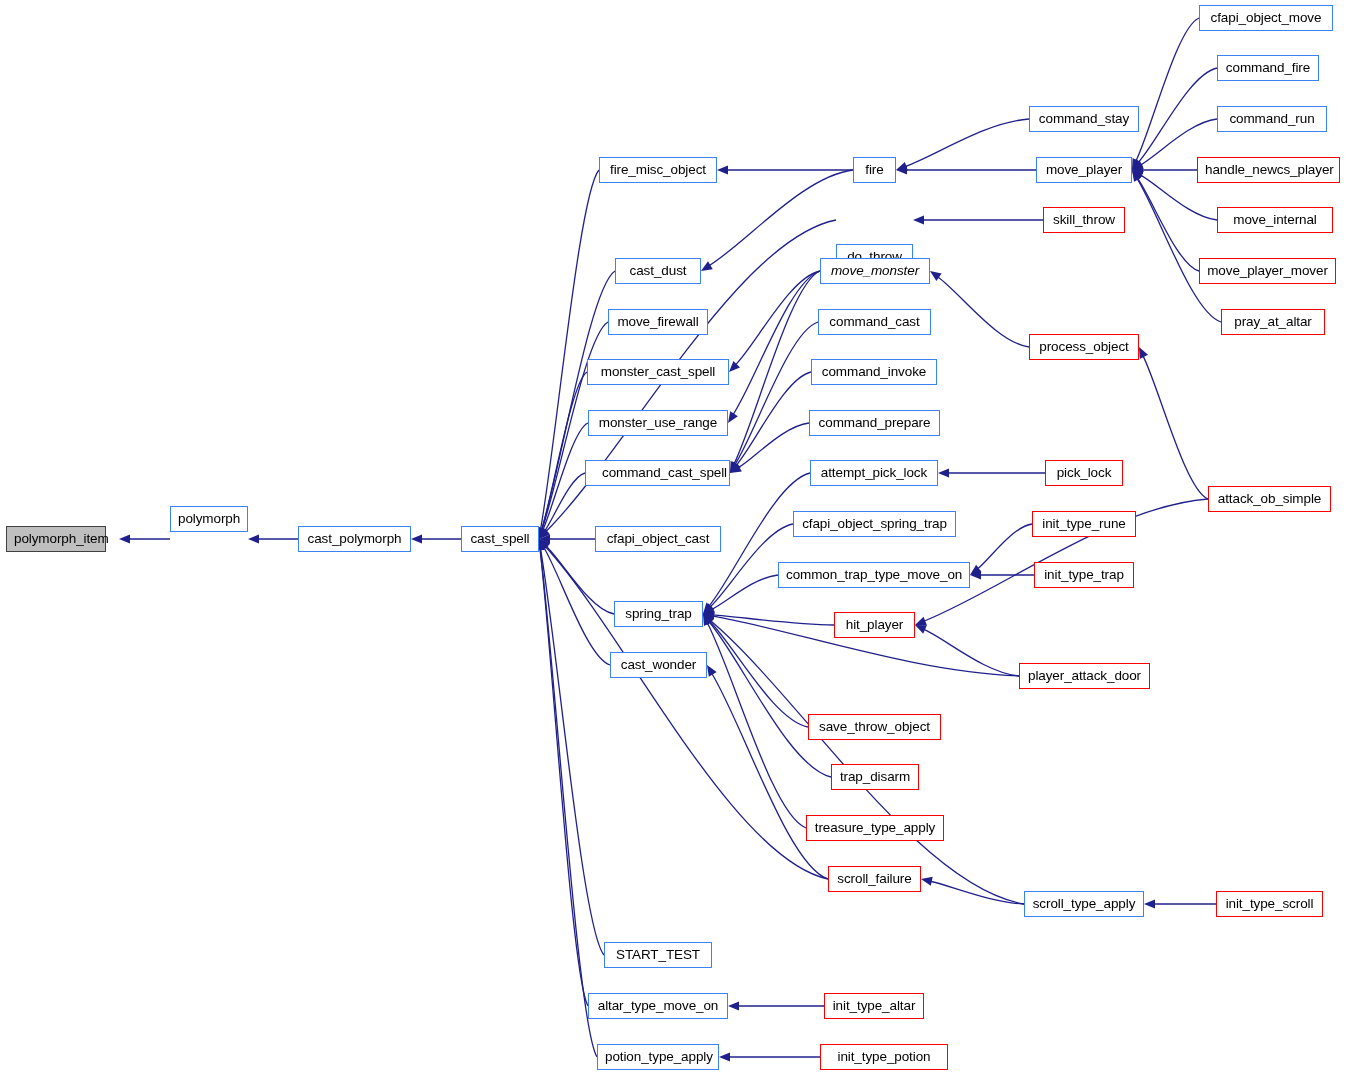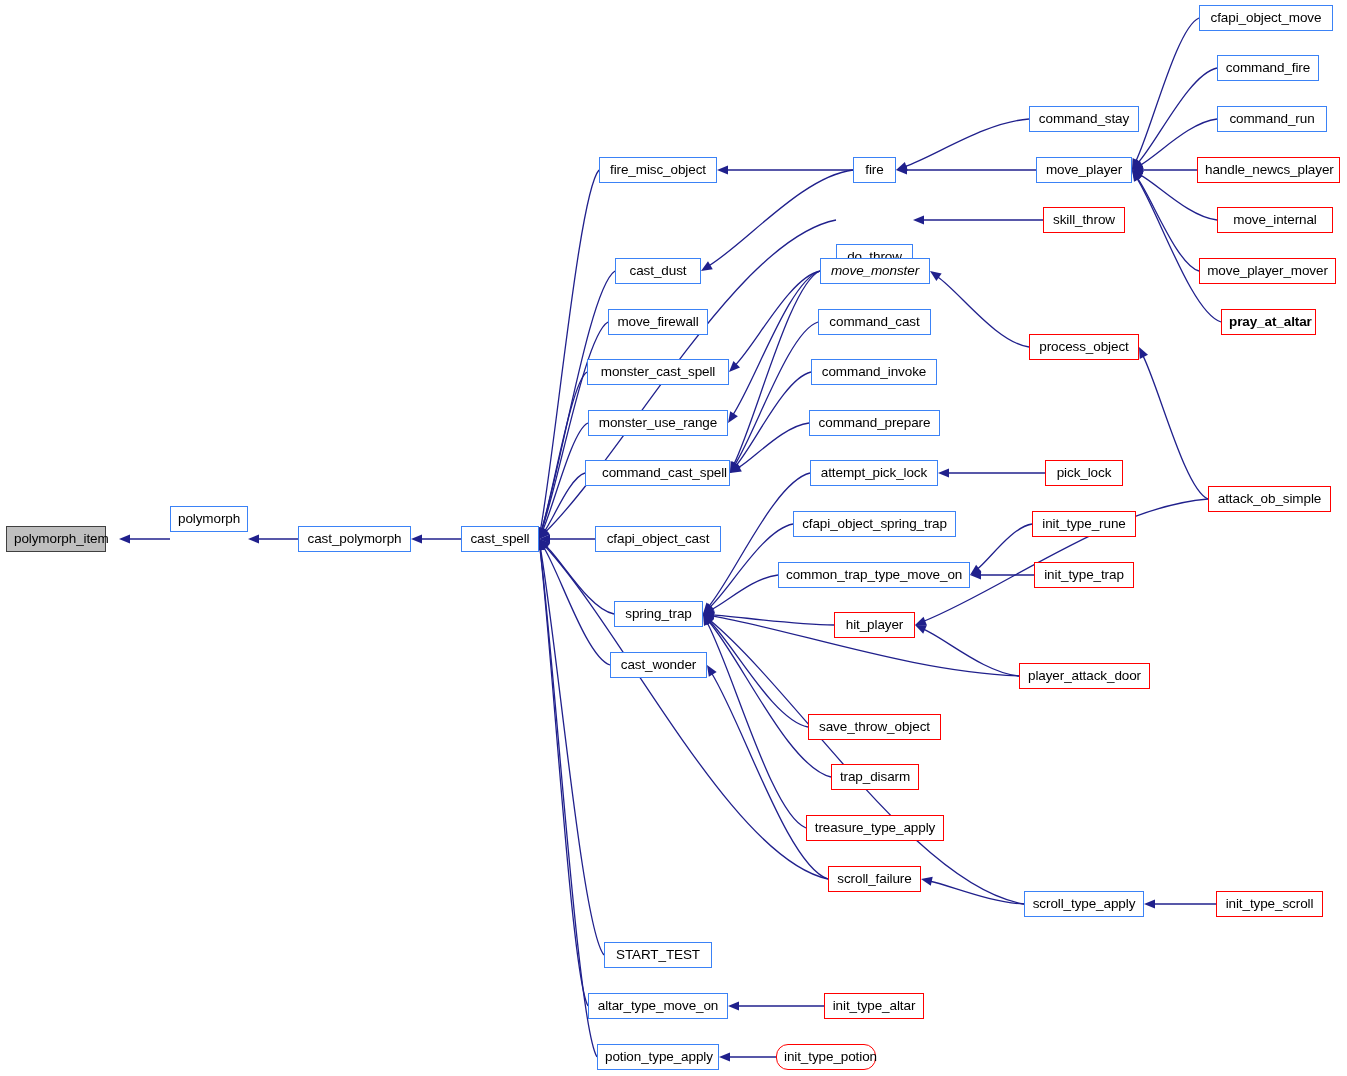--- a/index.html
+++ b/index.html
@@ -167,33 +167,33 @@
       <div class="node black" style="left: 809px; top: 410px; width: 131px;">command_prepare</div>
       <div class="node black" style="left: 810px; top: 460px; width: 128px;">attempt_pick_lock</div>
       <div class="node black" style="left: 793px; top: 511px; width: 163px;">cfapi_object_spring_trap</div>
       <div class="node black" style="left: 778px; top: 562px; width: 192px;">common_trap_type_move_on</div>
       <div class="node red" style="left: 834px; top: 612px; width: 81px;">hit_player</div>
       <div class="node red" style="left: 808px; top: 714px; width: 133px;">save_throw_object</div>
       <div class="node red" style="left: 831px; top: 764px; width: 88px;">trap_disarm</div>
       <div class="node red" style="left: 806px; top: 815px; width: 138px; text-align: center;">treasure_type_apply</div>
       <div class="node red" style="left: 828px; top: 866px; width: 93px;">scroll_failure</div>
       <div class="node red" style="left: 824px; top: 993px; width: 100px;">init_type_altar</div>
-      <div class="node red" style="left: 776px; top: 1044px; width: 100px; border-radius: 12px;">init_type_potion</div>
+      <div class="node red" style="left: 820px; top: 1044px; width: 128px;">init_type_potion</div>
       <div class="node black" style="left: 1029px; top: 106px; width: 110px;">command_stay</div>
       <div class="node black" style="left: 1036px; top: 157px; width: 96px;">move_player</div>
       <div class="node red" style="left: 1043px; top: 207px; width: 82px;">skill_throw</div>
       <div class="node red" style="left: 1029px; top: 334px; width: 110px;">process_object</div>
       <div class="node red" style="left: 1045px; top: 460px; width: 78px;">pick_lock</div>
       <div class="node red" style="left: 1032px; top: 511px; width: 104px;">init_type_rune</div>
       <div class="node red" style="left: 1034px; top: 562px; width: 100px;">init_type_trap</div>
       <div class="node red" style="left: 1019px; top: 663px; width: 131px;">player_attack_door</div>
       <div class="node black" style="left: 1024px; top: 891px; width: 120px;">scroll_type_apply</div>
       <div class="node black" style="left: 1199px; top: 5px; width: 134px;">cfapi_object_move</div>
       <div class="node black" style="left: 1217px; top: 55px; width: 102px;">command_fire</div>
       <div class="node black" style="left: 1217px; top: 106px; width: 110px;">command_run</div>
       <div class="node red" style="left: 1197px; top: 157px; width: 143px;">handle_newcs_player</div>
       <div class="node red" style="left: 1217px; top: 207px; width: 116px;">move_internal</div>
       <div class="node red" style="left: 1199px; top: 258px; width: 137px;">move_player_mover</div>
-      <div class="node red" style="left: 1221px; top: 309px; width: 95px; font-weight: bold;">pray_at_altar</div>
+      <div class="node red" style="left: 1221px; top: 309px; width: 104px;">pray_at_altar</div>
       <div class="node red" style="left: 1208px; top: 486px; width: 123px;">attack_ob_simple</div>
       <div class="node red" style="left: 1216px; top: 891px; width: 107px;">init_type_scroll</div>
     </div>
 </div>
 
 </body></html>

